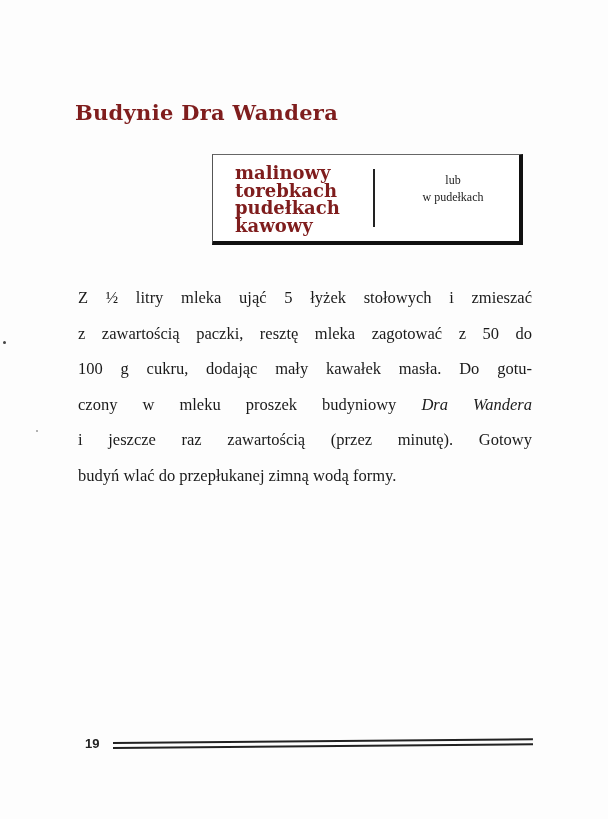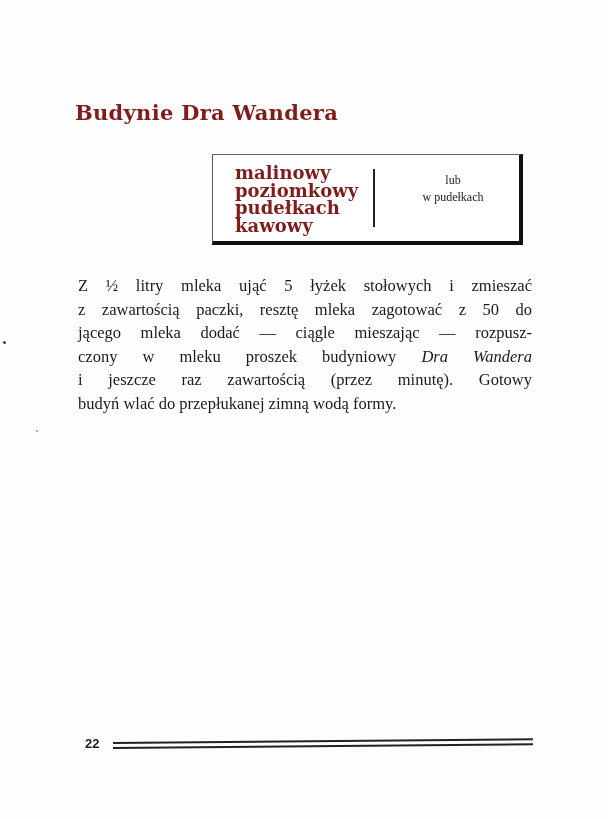--- a/index.html
+++ b/index.html
@@ -3,55 +3,55 @@
 <meta charset="utf-8">
 <style>
   html, body { margin:0; padding:0; }
   body { width:608px; height:819px; background:#fdfdfd; position:relative; overflow:hidden; color:#1c1c1c; }
   .title { position:absolute; left:75px; top:100px; font-family:"DejaVu Serif", serif; font-weight:bold; font-size:21px; letter-spacing:0.3px; color:#7f1d1d; }
   .box { position:absolute; left:212px; top:154px; width:306px; height:86px; border-left:1px solid #555; border-top:1px solid #666; border-right:4px solid #111; border-bottom:4px solid #111; background:#fff; }
   .flavors { position:absolute; left:22px; top:9px; font-family:"DejaVu Serif", serif; font-weight:bold; font-size:18px; line-height:17.5px; color:#7f1d1d; }
   .brace { position:absolute; left:160px; top:14px; width:0; height:58px; border-left:2px solid #222; }
   .pack { position:absolute; left:175px; top:17px; width:130px; text-align:center; font-family:"Liberation Serif", serif; font-size:12px; line-height:17px; color:#222; }
   .body-text { position:absolute; left:78px; top:274px; width:454px; font-family:"Liberation Serif", serif; font-size:16.5px; line-height:23.5px; color:#1a1a1a; text-align:justify; }
-  .body-text .line { display:block; text-align-last:justify; white-space:nowrap; }
+  .body-text .line { display:block; text-align-last:justify; white-space:nowrap;margin-top:12px; }
   .body-text .line.last { text-align-last:left; }
   .body-text em { font-style:italic; }
   .footer { position:absolute; left:85px; top:736px; width:452px; height:20px; }
   .page-num { position:absolute; left:0; top:0; font-family:"Liberation Sans", sans-serif; font-weight:bold; font-size:13px; color:#222; }
   .rule { position:absolute; left:28px; top:6px; width:420px; height:3px; border-top:2px solid #222; border-bottom:2px solid #222; transform:rotate(-0.5deg); transform-origin:left center; }
   .speck { position:absolute; border-radius:50%; background:#444; }
 </style>
 </head>
 <body>
 
 <div class="title">Budynie Dra Wandera</div>
 
 <div class="box">
   <div class="flavors">
     <div>malinowy</div>
-    <div>poziomkowy</div>
+    <div>torebkach</div>
     <div>pudełkach</div>
     <div>kawowy</div>
   </div>
   <div class="brace"></div>
   <div class="pack">
     <div>lub</div>
     <div>w pudełkach</div>
   </div>
 </div>
 
 <div class="body-text">
   <span class="line">Z ½ litry mleka ująć 5 łyżek stołowych i zmieszać</span>
   <span class="line">z zawartością paczki, resztę mleka zagotować z 50 do</span>
-  <span class="line">jącego mleka dodać — ciągle mieszając — rozpusz-</span>
+  <span class="line">100 g cukru, dodając mały kawałek masła. Do gotu-</span>
   <span class="line"><span>czony w mleku proszek budyniowy </span><em>Dra Wandera</em></span>
   <span class="line">i jeszcze raz zawartością (przez minutę). Gotowy</span>
   <span class="line last">budyń wlać do przepłukanej zimną wodą formy.</span>
 </div>
 
 <div class="footer">
-  <span class="page-num">22</span>
+  <span class="page-num">19</span>
   <div class="rule"></div>
 </div>
 
 <div class="speck" style="left:3px;top:341px;width:3px;height:3px;"></div>
 <div class="speck" style="left:36px;top:430px;width:2px;height:2px;background:#999;"></div>
 
 </body></html>

